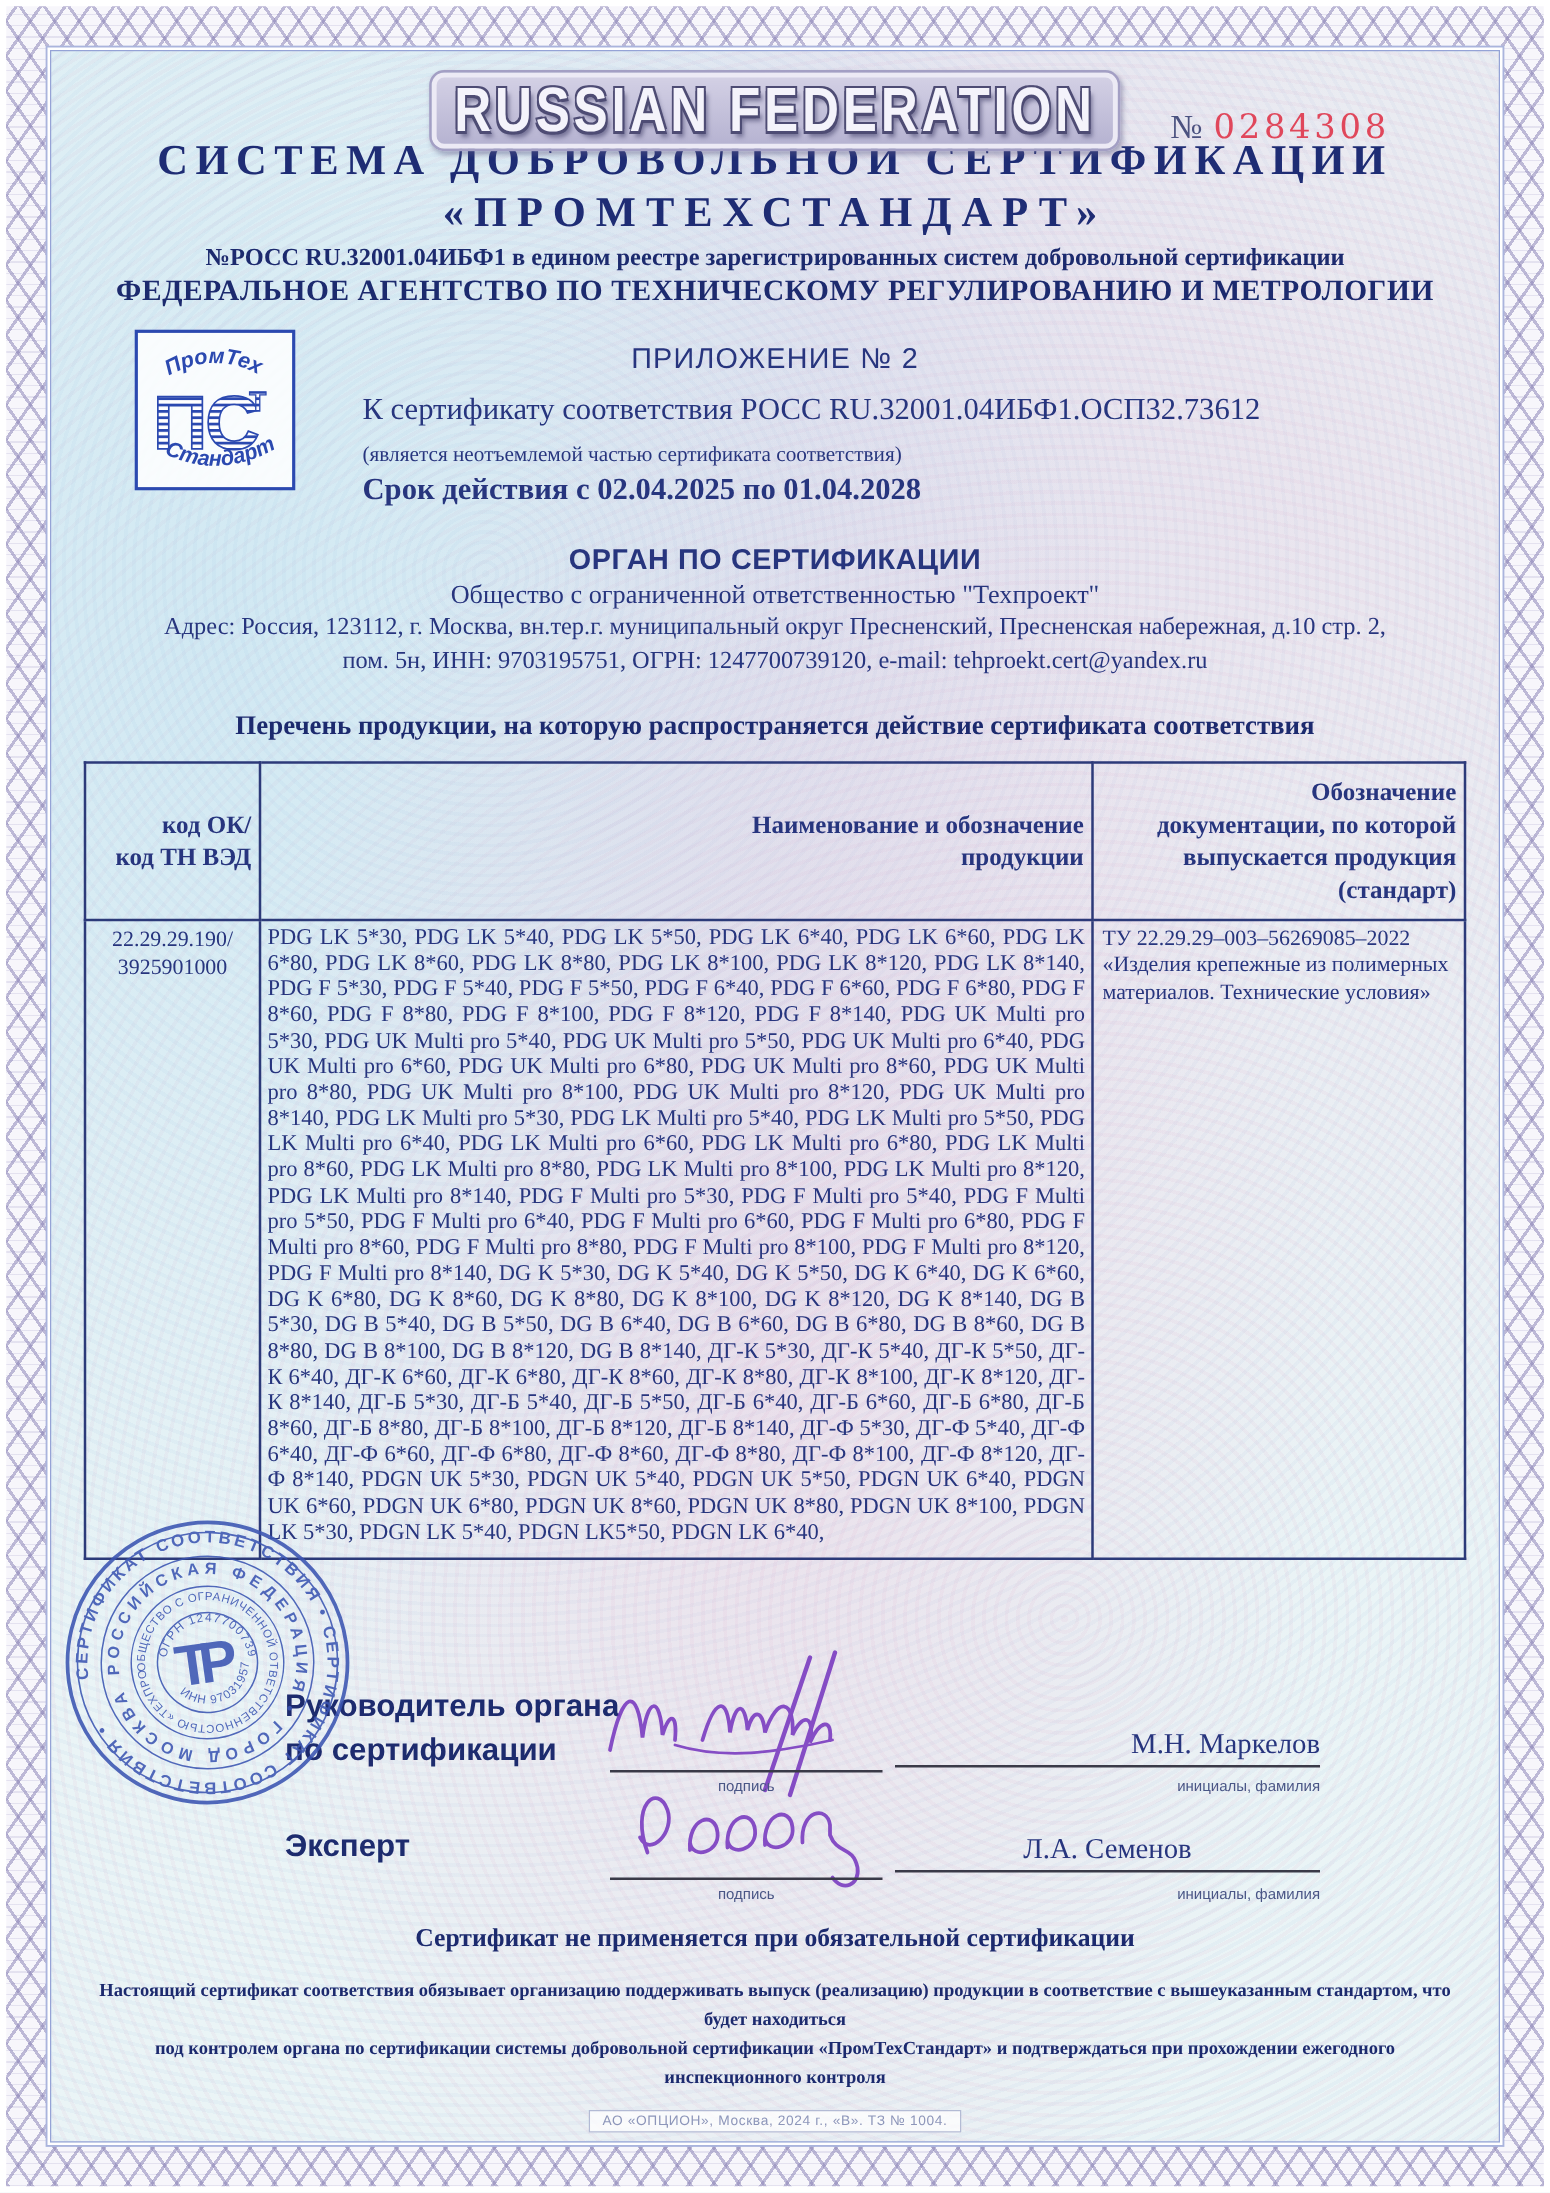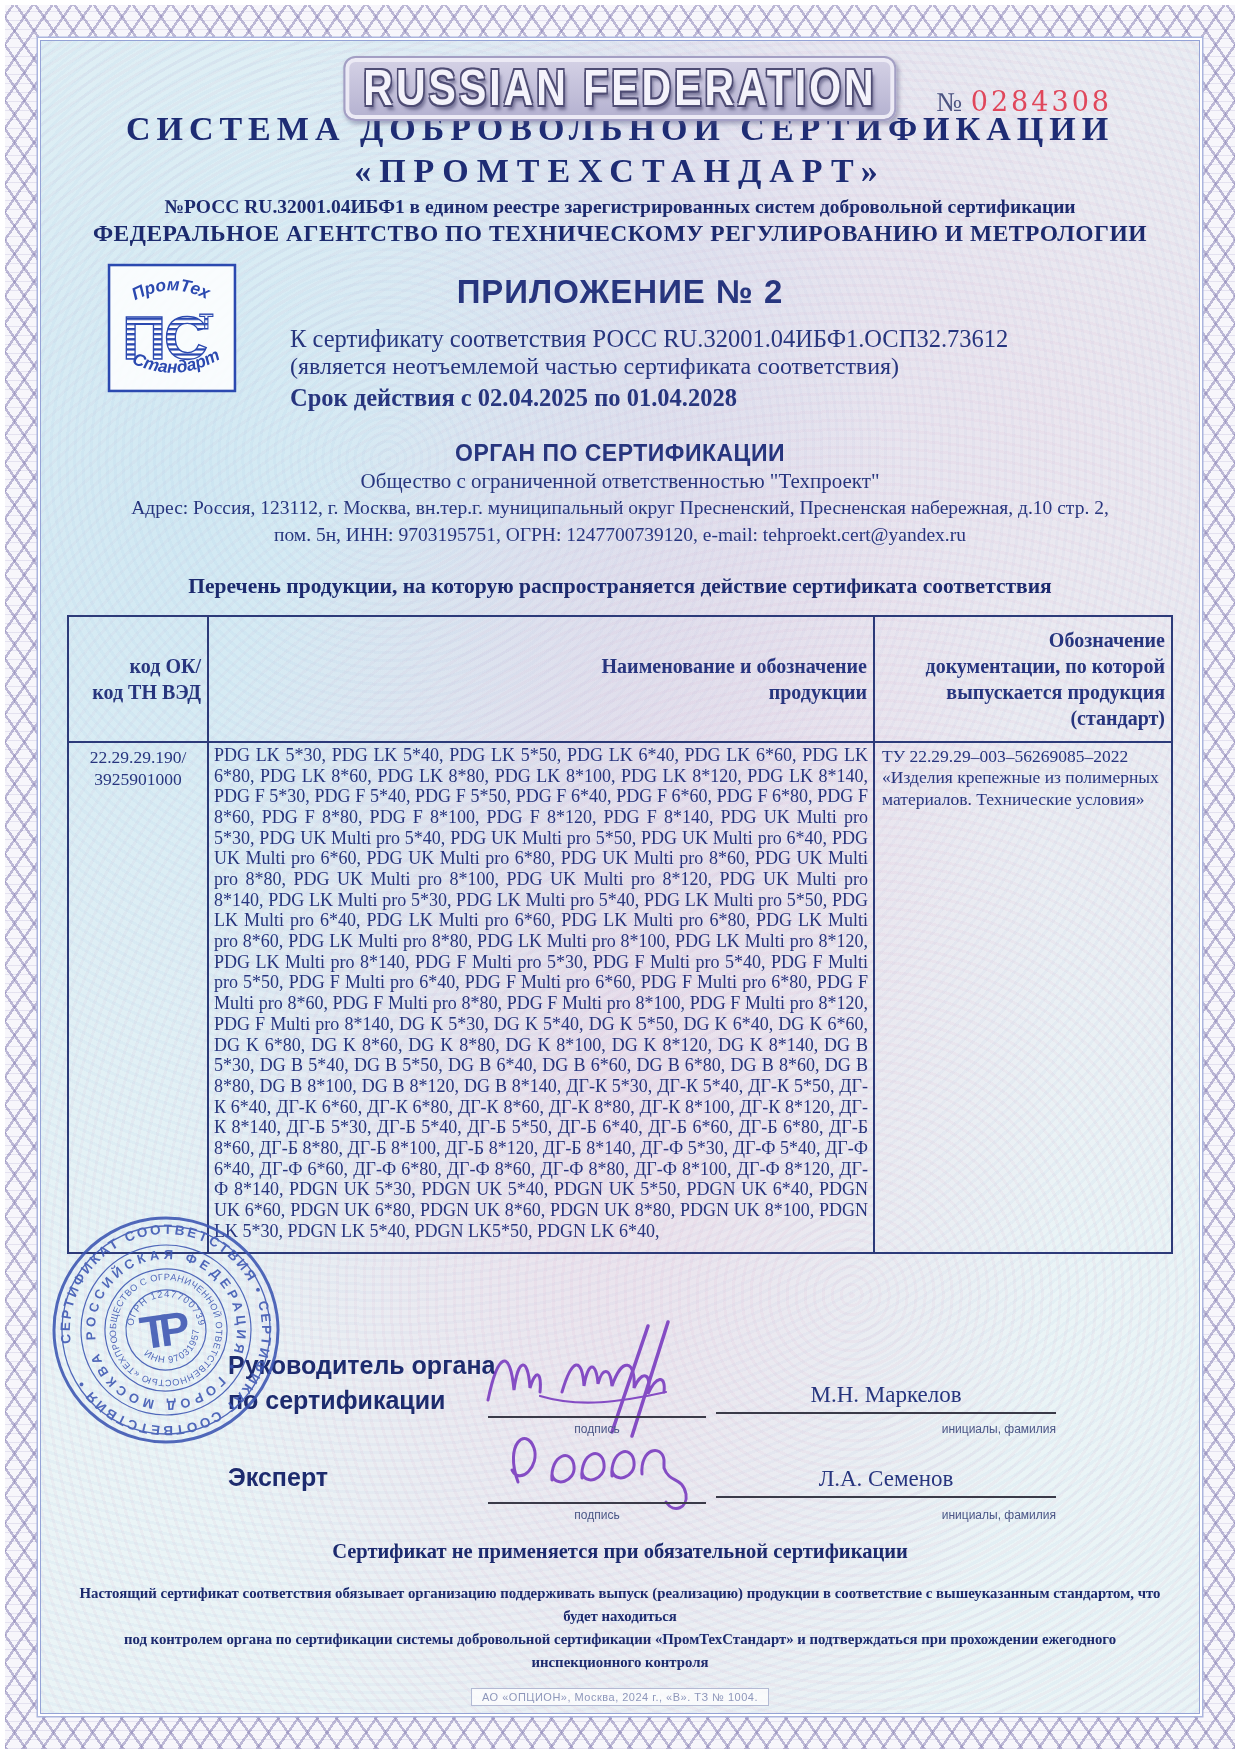--- a/index.html
+++ b/index.html
@@ -60,25 +60,25 @@
   .serial{position:absolute; top:46px; right:88px; font-size:27px; letter-spacing:1px;}
   .serial .no{color:#4b5280;}
   .serial .num{color:#e0475b; letter-spacing:3px; font-family:"DejaVu Serif", serif;}
 
   
   .t-center{text-align:center;}
   .title1{margin-top:70px; font-size:34px; font-weight:600; letter-spacing:6px; color:#1e2c74;}
   .title2{margin-top:4px; font-size:34px; font-weight:600; letter-spacing:8px; color:#1e2c74;}
   .registry{margin-top:6px; font-size:19.5px; font-weight:bold; color:#1c2a6e;}
   .agency{margin-top:2px; font-size:23.5px; font-weight:bold; color:#1c2a6e; letter-spacing:.5px;}
-  .appendix-title{margin-top:26px; font-family:"Liberation Sans", sans-serif; font-weight:bold; font-size:33px; color:#27357e; letter-spacing:1px;}
+  .appendix-title{margin-top:26px; font-family:"Liberation Sans", sans-serif; font-weight:normal; font-size:23px; color:#27357e; letter-spacing:1px;}
 
   .appendix-info{margin:14px 0 0 250px; width:780px; color:#27357e;}
   .appendix-info .l1{font-size:24.5px;}
-  .appendix-info .l2{font-size:24px; margin-top:0;}
+  .appendix-info .l2{font-size:17px; margin-top:12px;}
   .appendix-info .l3{font-size:24.5px; margin-top:4px; font-weight:600;}
 
   .organ-title{margin-top:28px; font-family:"Liberation Sans", sans-serif; font-weight:bold; font-size:23px; color:#27357e; letter-spacing:.5px;}
   .organ-number{margin-top:4px; font-size:21px; color:#27357e;}
   .organ-company{margin-top:2px; font-size:21px; color:#27357e;}
   .organ-addr{margin-top:2px; font-size:19.5px; color:#27357e; line-height:1.28;}
 
   .list-heading{margin-top:26px; font-size:21.5px; font-weight:bold; color:#1c2a6e;}
 
   
@@ -101,21 +101,21 @@
   
   .sig-section{position:absolute; left:40px; right:40px; top:1338px; height:200px;}
   .sig-role{position:absolute; font-family:"Liberation Sans", sans-serif; font-weight:bold; font-size:25px; color:#1d2b6e; line-height:1.4; white-space:pre-line;}
   .role1{left:188px; top:10px;}
   .role2{left:188px; top:122px;}
   .sig-line{position:absolute; border-bottom:2px solid #3a3a48; width:218px;}
   .sig-caption{position:absolute; font-family:"Liberation Sans", sans-serif; font-size:12px; color:#4a5686; width:218px; text-align:center;}
   .line1{left:448px; top:78px;} .cap1{left:448px; top:84px;}
   .line2{left:448px; top:164px;} .cap2{left:448px; top:170px;}
   .sig-name{position:absolute; width:340px; text-align:center; font-size:23px; color:#27357e; border-bottom:2px solid #3a3a48; padding-bottom:4px;}
-  .name1{left:676px; top:44px;} .name2{left:676px; top:128px;}
+  .name1{left:676px; top:44px;text-align:right;} .name2{left:676px; top:128px;}
   .name-caption{position:absolute; width:340px; text-align:right; font-family:"Liberation Sans", sans-serif; font-size:12px; color:#4a5686;}
   .ncap1{left:676px; top:84px;} .ncap2{left:676px; top:170px;}
   .sig-svg{position:absolute; pointer-events:none;}
   .sig1{left:430px; top:-26px;} .sig2{left:450px; top:66px;}
 
   
   .not-applicable{position:absolute; left:0; right:0; top:1540px; text-align:center; font-size:20.5px; font-weight:bold; color:#1c2a6e;}
   .note{position:absolute; left:70px; right:70px; top:1582px; text-align:center; font-size:14.8px; font-weight:bold; color:#1c2a6e; line-height:1.55; white-space:pre-line;}
   .print-info{
     position:absolute; top:1688px; left:50%; transform:translateX(-50%);

